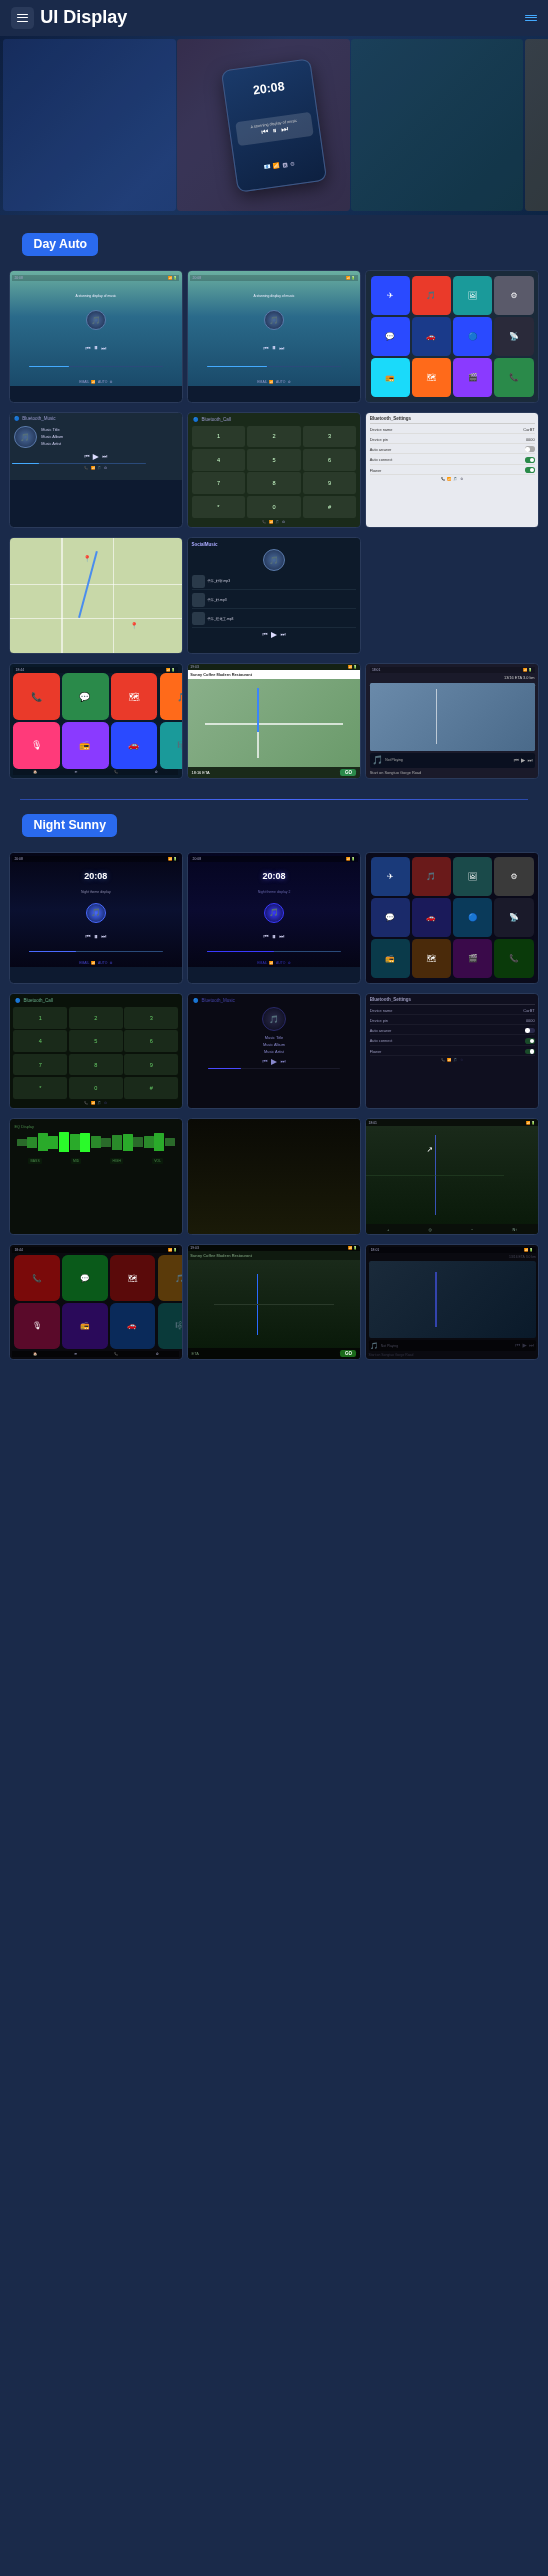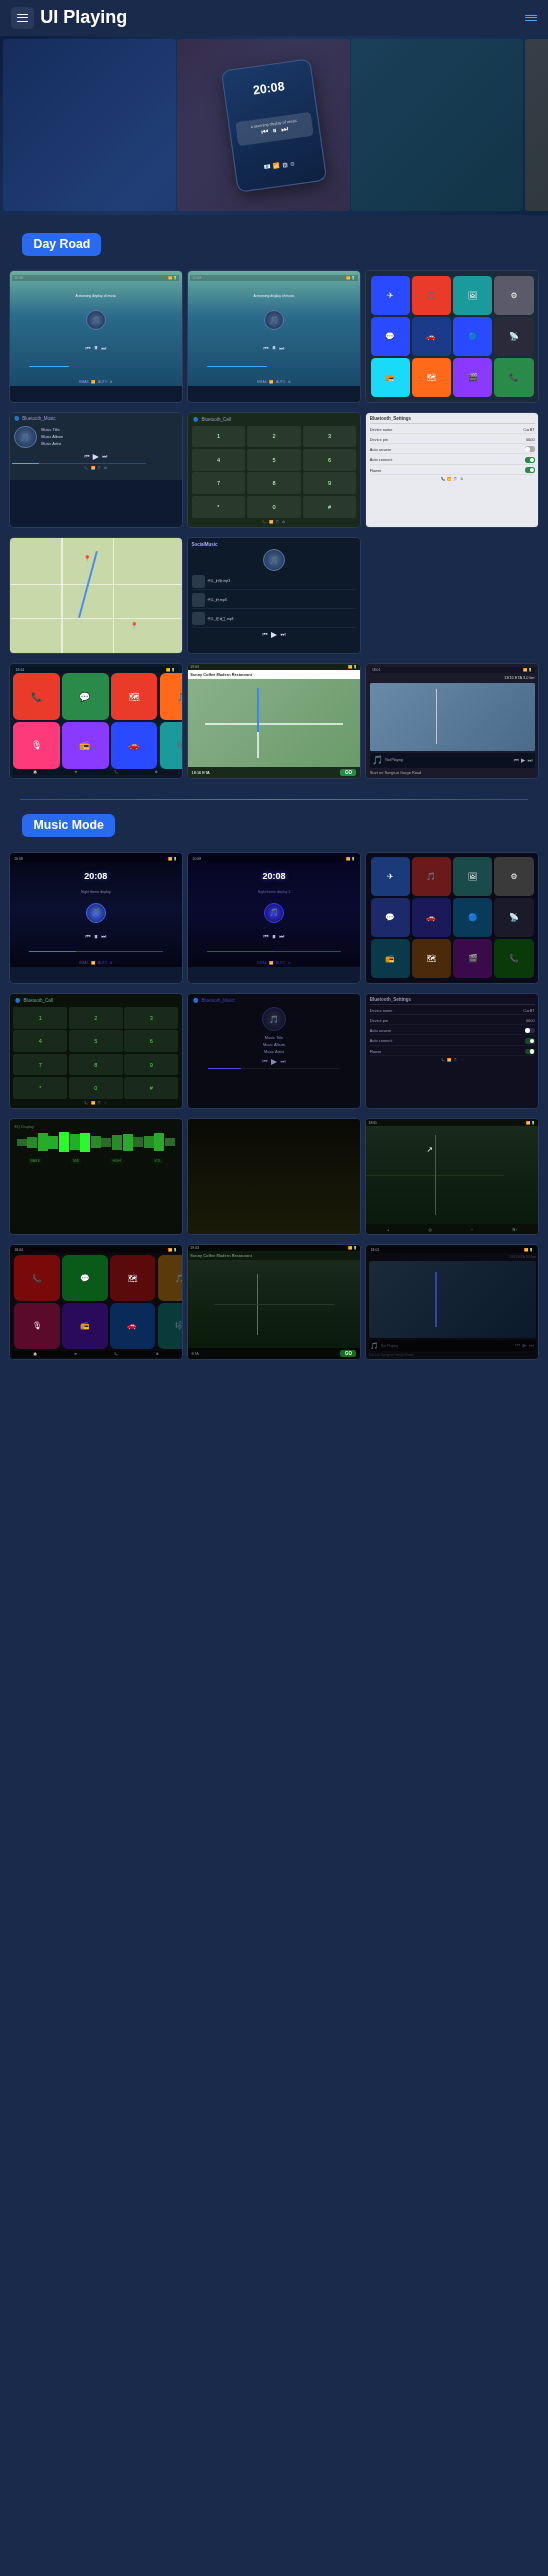--- a/index.html
+++ b/index.html
@@ -575,21 +575,21 @@
 
 <div class="header">
   <div class="header-left">
     <div class="menu-icon-box">
       <div class="hamburger">
         <span></span>
           <span></span>
           <span></span>
       </div>
     </div>
-    <span class="page-title-text">UI Playing</span>
+    <span class="page-title-text">UI Display</span>
   </div>
   <div class="nav-lines">
     <span></span>
       <span></span>
       <span></span>
   </div>
 </div>
 
 <div class="hero">
   <div class="hero-bg"></div>
@@ -613,21 +613,21 @@
     <div class="hero-nav-row">
       <span class="hero-nav-icon">📧</span>
       <span class="hero-nav-icon">📶</span>
       <span class="hero-nav-icon">🅰</span>
       <span class="hero-nav-icon">⚙</span>
     </div>
   </div>
 </div>
 
 <div style="padding: 9px 11.2px 4.5px;">
-  <span class="mode-label">Day Road</span>
+  <span class="mode-label">Day Auto</span>
 </div>
 
 <div class="screenshot-grid">
 
   <div class="ss-card">
     <div class="device-screen landscape-bg">
       <div class="status-bar" style="width:100%">
         <span>20:08</span>
         <span>📶 🔋</span>
       </div>
@@ -901,21 +901,21 @@
           <span style="font-size:5.6px;color:#aaa;">⏭</span>
         </div>
       </div>
       <div style="font-size:3.9px;color:#aaa;">Start on Songtuo Gorge Road</div>
     </div>
   </div>
 </div>
 
 <div style="padding: 11.2px 11.2px 4.5px;">
   <div class="section-divider"></div>
-  <span class="mode-label">Music Mode</span>
+  <span class="mode-label">Night Sunny</span>
 </div>
 
 <div class="screenshot-grid">
 
   <div class="ss-card">
     <div class="night-home-screen">
       <div class="status-bar" style="width:100%;background:rgba(0,0,0,0.4)">
         <span>20:08</span>
         <span>📶 🔋</span>
       </div>

